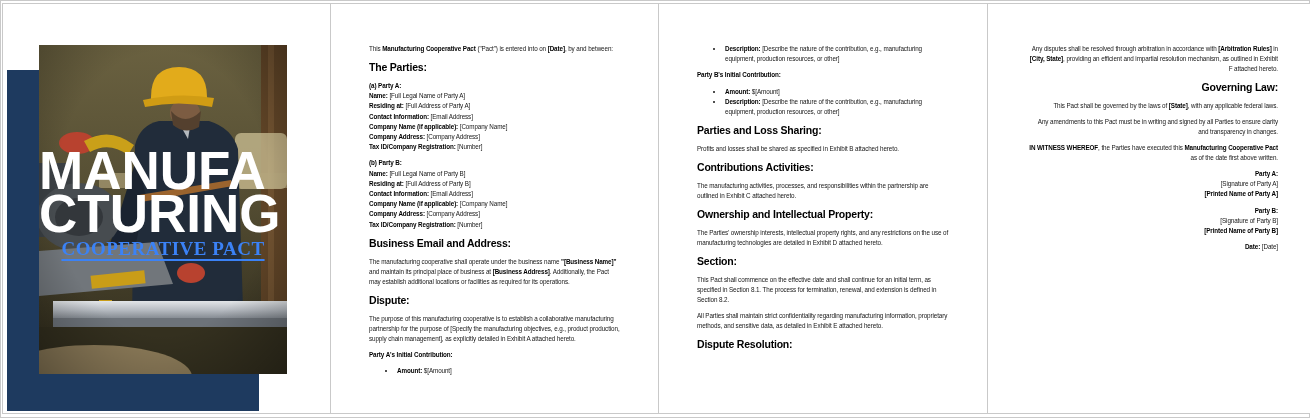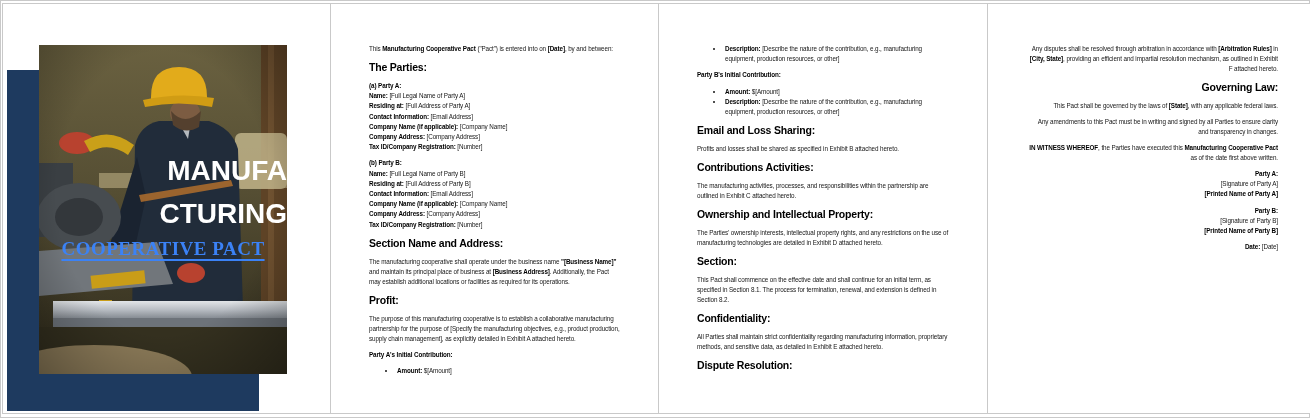--- a/index.html
+++ b/index.html
@@ -16,22 +16,22 @@
   .page-1{left:1px;}
   .page-2{left:329px;}
   .page-3{left:657px;}
   .page-4{left:986px;text-align:right;}
 
   
   .navy-rect{position:absolute;left:4px;top:66px;width:252px;bottom:2px;
              background:var(--navy);}
   .photo-wrap{position:absolute;left:36px;top:41px;width:248px;height:329px;}
   .photo-wrap svg{display:block;}
-  .cover-title{position:absolute;left:0;right:0;top:104px;text-align:right;
-               color:#fff;font-weight:800;font-size:28px;line-height:43px;
+  .cover-title{position:absolute;left:0;right:0;top:104px;text-align:left;
+               color:#fff;font-weight:800;font-size:53px;line-height:43px;
                letter-spacing:0;font-family:"Liberation Sans","DejaVu Sans",sans-serif;}
   .cover-subtitle{position:absolute;left:0;right:0;top:193px;text-align:center;
                color:#3b82f6;font-weight:700;font-size:19px;line-height:22px;
                font-family:"Liberation Serif","DejaVu Serif",serif;
                text-decoration:underline;text-underline-offset:4px;
                text-decoration-thickness:2px;letter-spacing:0.5px;}
 
   
   .doc-content{position:absolute;left:38px;top:40px;width:252px;
                font-size:6.3px;line-height:10px;letter-spacing:-0.1px;color:#161616;}
@@ -128,23 +128,23 @@
         </div>
         <div class="group">
           <div class="line"><span class="b">(b) Party B:</span></div>
           <div class="line"><span class="b">Name:</span><span> [Full Legal Name of Party B]</span></div>
           <div class="line"><span class="b">Residing at:</span><span> [Full Address of Party B]</span></div>
           <div class="line"><span class="b">Contact Information:</span><span> [Email Address]</span></div>
           <div class="line"><span class="b">Company Name (if applicable):</span><span> [Company Name]</span></div>
           <div class="line"><span class="b">Company Address:</span><span> [Company Address]</span></div>
           <div class="line"><span class="b">Tax ID/Company Registration:</span><span> [Number]</span></div>
         </div>
-        <div class="h2">Section Name and Address:</div>
+        <div class="h2">Business Email and Address:</div>
         <p class="para"><span>The manufacturing cooperative shall operate under the business name </span><span class="b">"[Business Name]"</span><span> and maintain its principal place of business at </span><span class="b">[Business Address]</span><span>. Additionally, the Pact may establish additional locations or facilities as required for its operations.</span></p>
-        <div class="h2">Profit:</div>
+        <div class="h2">Dispute:</div>
         <p class="para"><span>The purpose of this manufacturing cooperative is to establish a collaborative manufacturing partnership for the purpose of [Specify the manufacturing objectives, e.g., product production, supply chain management], as explicitly detailed in Exhibit A attached hereto.</span></p>
         <div class="group">
           <div class="line"><span class="b">Party A's Initial Contribution:</span></div>
         </div>
         <ul class="bullets">
           <li><span class="b">Amount:</span><span> $[Amount]</span></li>
         </ul>
       </div>
   </div>
 
@@ -153,29 +153,28 @@
         <ul class="bullets">
           <li><span class="b">Description:</span><span> [Describe the nature of the contribution, e.g., manufacturing equipment, production resources, or other]</span></li>
         </ul>
         <div class="group">
           <div class="line"><span class="b">Party B's Initial Contribution:</span></div>
         </div>
         <ul class="bullets">
           <li><span class="b">Amount:</span><span> $[Amount]</span></li>
           <li><span class="b">Description:</span><span> [Describe the nature of the contribution, e.g., manufacturing equipment, production resources, or other]</span></li>
         </ul>
-        <div class="h2">Email and Loss Sharing:</div>
+        <div class="h2">Parties and Loss Sharing:</div>
         <p class="para"><span>Profits and losses shall be shared as specified in Exhibit B attached hereto.</span></p>
         <div class="h2">Contributions Activities:</div>
         <p class="para"><span>The manufacturing activities, processes, and responsibilities within the partnership are outlined in Exhibit C attached hereto.</span></p>
         <div class="h2">Ownership and Intellectual Property:</div>
         <p class="para"><span>The Parties' ownership interests, intellectual property rights, and any restrictions on the use of manufacturing technologies are detailed in Exhibit D attached hereto.</span></p>
         <div class="h2">Section:</div>
         <p class="para"><span>This Pact shall commence on the effective date and shall continue for an initial term, as specified in Section 8.1. The process for termination, renewal, and extension is defined in Section 8.2.</span></p>
-        <div class="h2">Confidentiality:</div>
         <p class="para"><span>All Parties shall maintain strict confidentiality regarding manufacturing information, proprietary methods, and sensitive data, as detailed in Exhibit E attached hereto.</span></p>
         <div class="h2">Dispute Resolution:</div>
       </div>
   </div>
 
   <div class="page page-4">
     <div class="doc-content">
         <p class="para"><span>Any disputes shall be resolved through arbitration in accordance with </span><span class="b">[Arbitration Rules]</span><span> in </span><span class="b">[City, State]</span><span>, providing an efficient and impartial resolution mechanism, as outlined in Exhibit F attached hereto.</span></p>
         <div class="h2">Governing Law:</div>
         <p class="para"><span>This Pact shall be governed by the laws of </span><span class="b">[State]</span><span>, with any applicable federal laws.</span></p>

